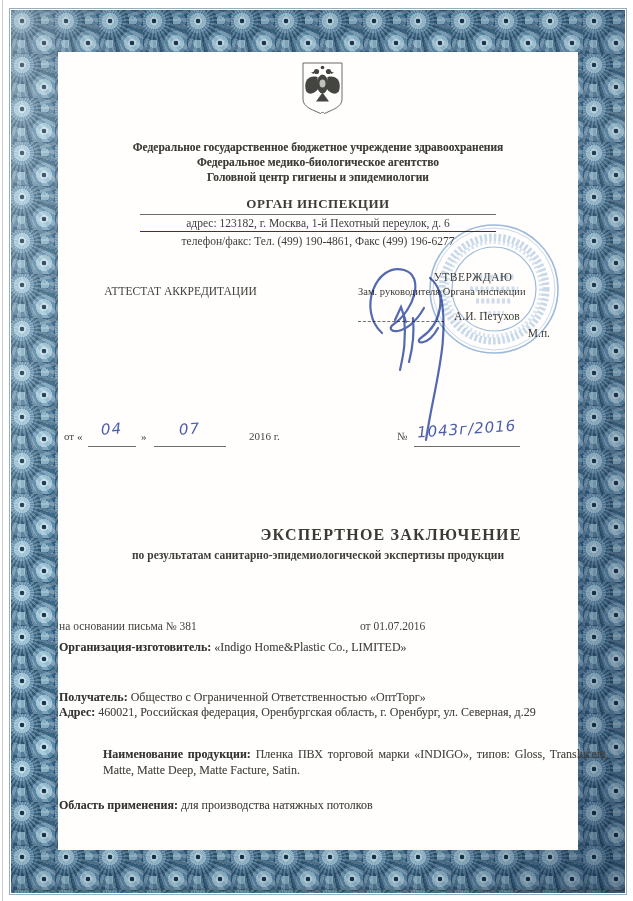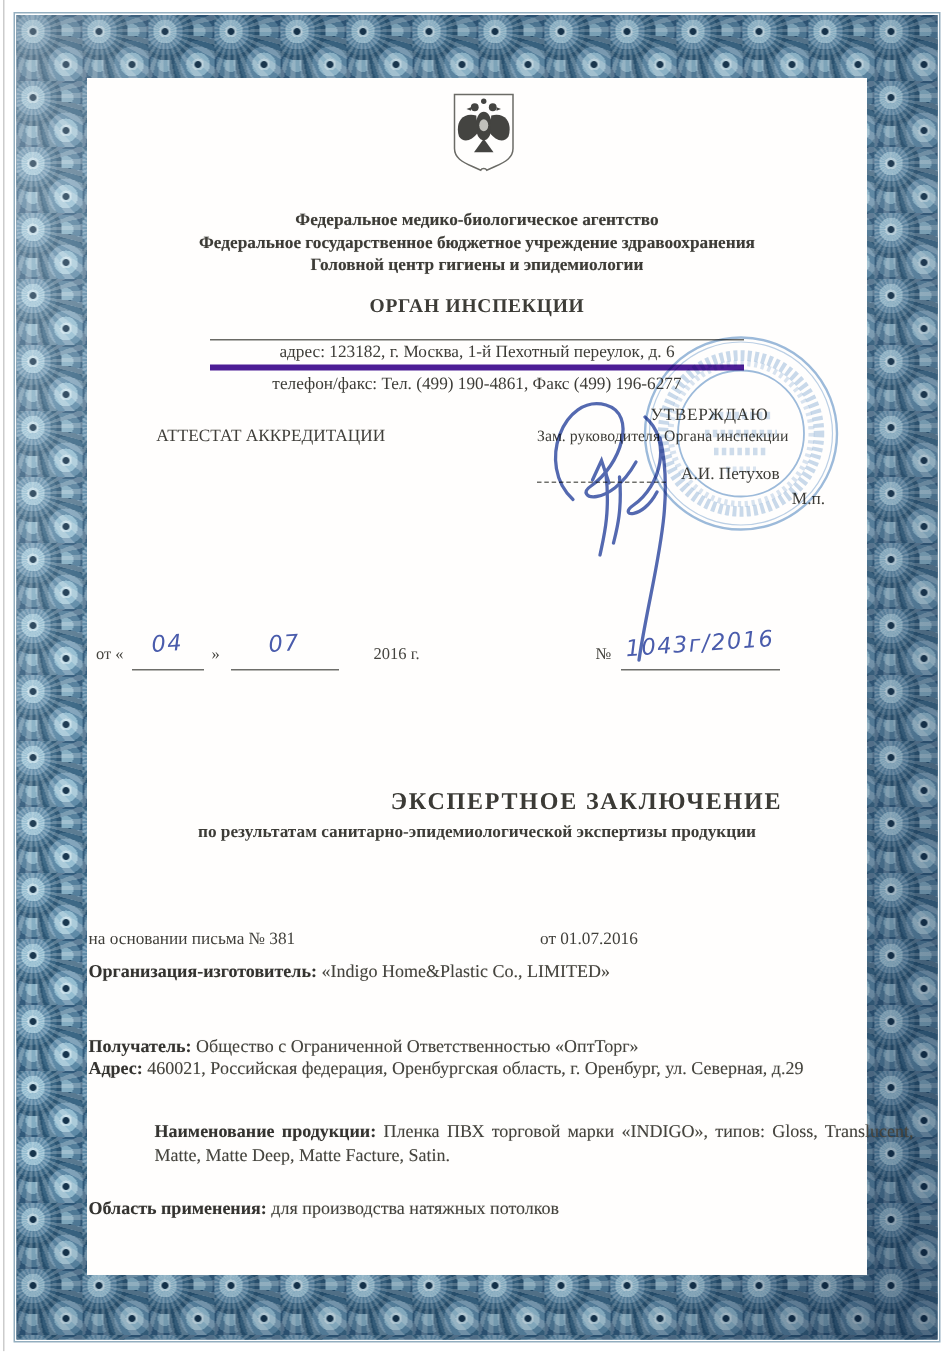--- a/index.html
+++ b/index.html
@@ -25,22 +25,22 @@
                linear-gradient(to bottom, rgba(4,18,40,.10), rgba(255,255,255,.06) 12%, rgba(255,255,255,0) 86%, rgba(4,18,40,.14));}
   .paper{position:absolute;left:58px;top:52px;width:520px;height:798px;background:#fffefd;z-index:2;}
 
   .z{position:absolute;z-index:4;}
 
   
   .emblem{left:299px;top:61px;width:47px;height:57px;}
   .hdr{left:58px;top:140px;width:520px;text-align:center;font-weight:bold;
        font-size:11.5px;line-height:15px;color:#3d3c37;text-shadow:0 0 .5px rgba(80,78,70,.45);}
   .organ{left:140px;top:196px;width:356px;text-align:center;color:#3d3c37;}
-  .organ .t{font-size:13px;font-weight:bold;letter-spacing:.5px;padding-bottom:14px;border-bottom:1px solid #6a6a66;}
-  .organ .a{font-size:11.5px;padding:2px 0;border-bottom:4px solid #4c1d95;}
+  .organ .t{font-size:13px;font-weight:bold;letter-spacing:.5px;padding-bottom:2px;border-bottom:1px solid #6a6a66;}
+  .organ .a{font-size:11.5px;padding:2px 0;border-bottom:1px solid #4c1d95;}
   .organ .p{font-size:11.5px;padding-top:3px;}
 
   
   .attest{left:78px;top:284px;width:205px;text-align:center;font-size:11.5px;line-height:15px;}
   .approve{left:358px;top:271px;width:196px;font-size:11.5px;color:#3d3c37;font-family:Liberation Serif, serif;}
   .approve .lab{text-align:center;padding-left:34px;letter-spacing:.5px;}
   .approve .pos{font-size:10.5px;margin-top:3px;white-space:nowrap;}
   .approve .row{display:flex;align-items:flex-end;margin-top:12px;}
   .approve .dashes{flex:0 0 86px;border-bottom:1px dashed #70706c;height:12px;}
   .approve .nm{margin-left:10px;white-space:nowrap;}
@@ -83,22 +83,22 @@
       <path d="M32 10.5 l3 1.2 -3 1.2 z"></path>
       <ellipse cx="23.5" cy="23" rx="5.5" ry="9.5"></ellipse>
       <path d="M18.5 16 C8 13.5 4.5 22 7 30 C10 34.5 15.5 33 19.5 27.5 Z"></path>
       <path d="M28.5 16 C39 13.5 42.5 22 40 30 C37 34.5 31.5 33 27.5 27.5 Z"></path>
       <path d="M23.5 31.5 L17 40.5 H30 Z"></path>
     </g>
     <ellipse cx="23.5" cy="22.5" rx="3" ry="4" fill="#e9e9e4" opacity="0.75"></ellipse>
   </svg>
 
   <div class="z hdr">
+    <div>Федеральное государственное бюджетное учреждение здравоохранения</div>
     <div>Федеральное медико-биологическое агентство</div>
-    <div>Федеральное государственное бюджетное учреждение здравоохранения</div>
     <div>Головной центр гигиены и эпидемиологии</div>
   </div>
 
   <div class="z organ">
     <div class="t">ОРГАН ИНСПЕКЦИИ</div>
     <div class="a">адрес: 123182, г. Москва, 1-й Пехотный переулок, д. 6</div>
     <div class="p">телефон/факс: Тел. (499) 190-4861, Факс (499) 196-6277</div>
   </div>
 
   <div class="z attest">

